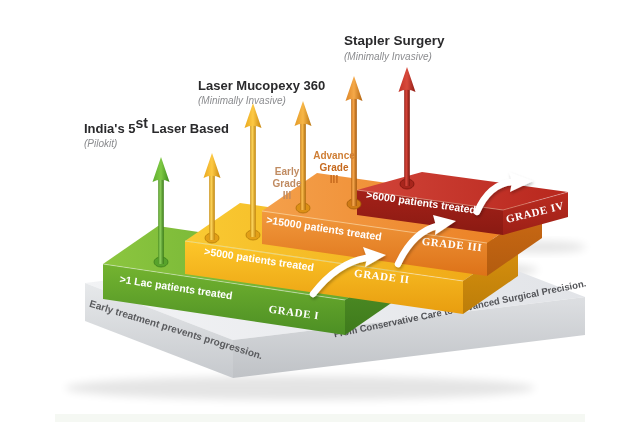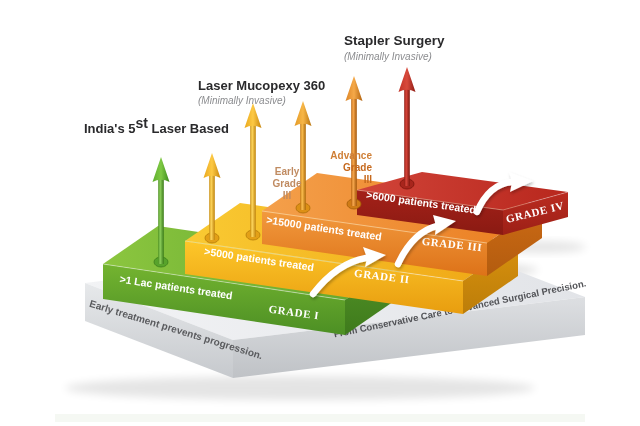--- a/index.html
+++ b/index.html
@@ -5,21 +5,21 @@
   html,body{margin:0;padding:0;background:#fff;}
   #stage{position:relative;width:640px;height:426px;background:#ffffff;overflow:hidden;
          font-family:"Liberation Sans",sans-serif;}
   #scene{position:absolute;left:0;top:0;}
   .title{position:absolute;font-weight:700;font-size:13px;line-height:1.32;color:#2a2a2c;}
   .title .sub{font-weight:400;font-style:italic;font-size:10px;color:#8b8c8f;}
   .title sup{font-size:14px;margin-top:38px;}
   .stage-label{position:absolute;font-size:10px;line-height:1.18;text-align:center;font-weight:600;}
   .stage-label .bold{font-weight:700;}
   #label-early{left:260px;top:166px;width:54px;color:#c08b61;}
-  #label-advance{left:316px;top:150px;width:56px;color:#cf7f36;text-align:right;}
+  #label-advance{left:306px;top:150px;width:56px;color:#cf7f36;}
   #label-advance .bold{color:#c6691d;}
   svg text{font-family:"Liberation Sans",sans-serif;}
   text.patients{font-size:10.5px;font-weight:700;fill:#ffffff;}
   text.grade{font-family:"Liberation Serif",serif;font-size:11px;font-weight:700;fill:#ffffff;letter-spacing:.6px;}
   text.base-left{font-size:10px;font-weight:700;fill:#5a5b5e;}
   text.base-right{font-size:9.5px;font-weight:700;fill:#525357;}
 </style>
 </head>
 <body>
 
@@ -237,20 +237,21 @@
   </g>
   <g>
     <ellipse cx="407" cy="184" rx="7" ry="5" fill="#a8251c" stroke="#7c150d" stroke-width="0.8"></ellipse>
     <rect x="404.2" y="87" width="5.6" height="99" fill="url(#shaftRed)"></rect>
     <path d="M407,67 L398.5,92 Q407,87.5 415.5,92 Z" fill="url(#headRed)"></path>
   </g>
 </svg>
 
 <div class="title" id="title-pilokit" style="left:84px;top:114px;width:170px;">
   <div><span>India's 5</span><sup>st</sup><span> Laser Based</span></div>
+  <div class="sub">(Pilokit)</div>
 </div>
 
 <div class="title" id="title-laser" style="left:198px;top:77px;width:170px;">
   <div>Laser Mucopexy 360</div>
   <div class="sub">(Minimally Invasive)</div>
 </div>
 
 <div class="title" id="title-stapler" style="left:344px;top:32px;width:160px;font-size:13.5px;">
   <div>Stapler Surgery</div>
   <div class="sub">(Minimally Invasive)</div>

